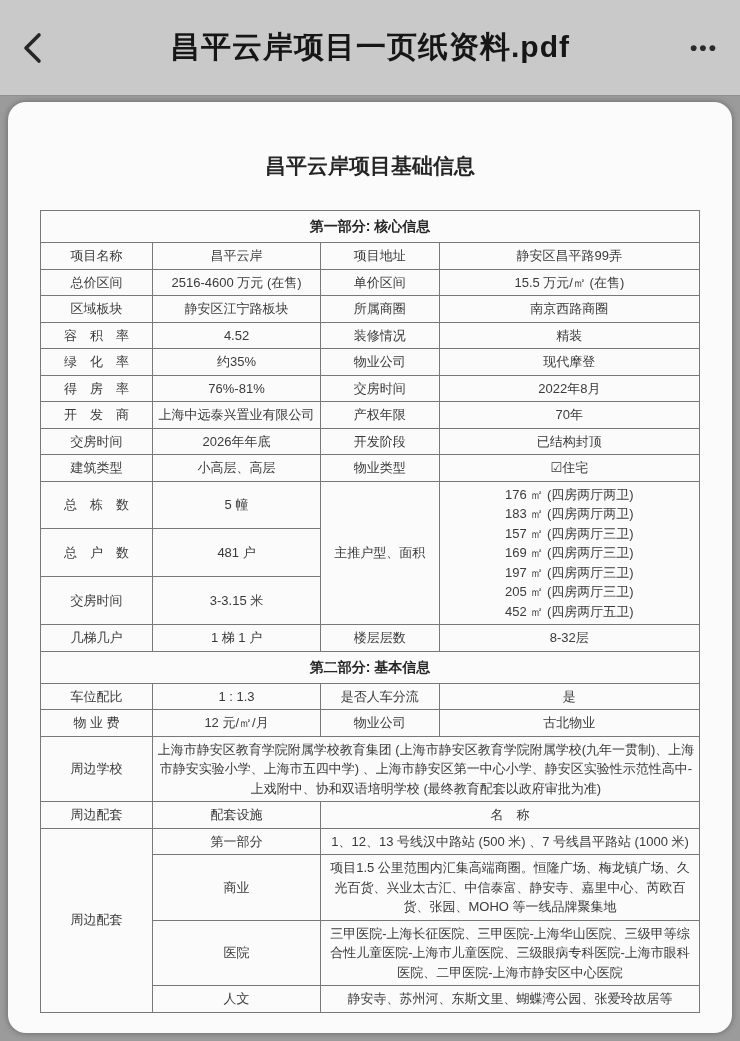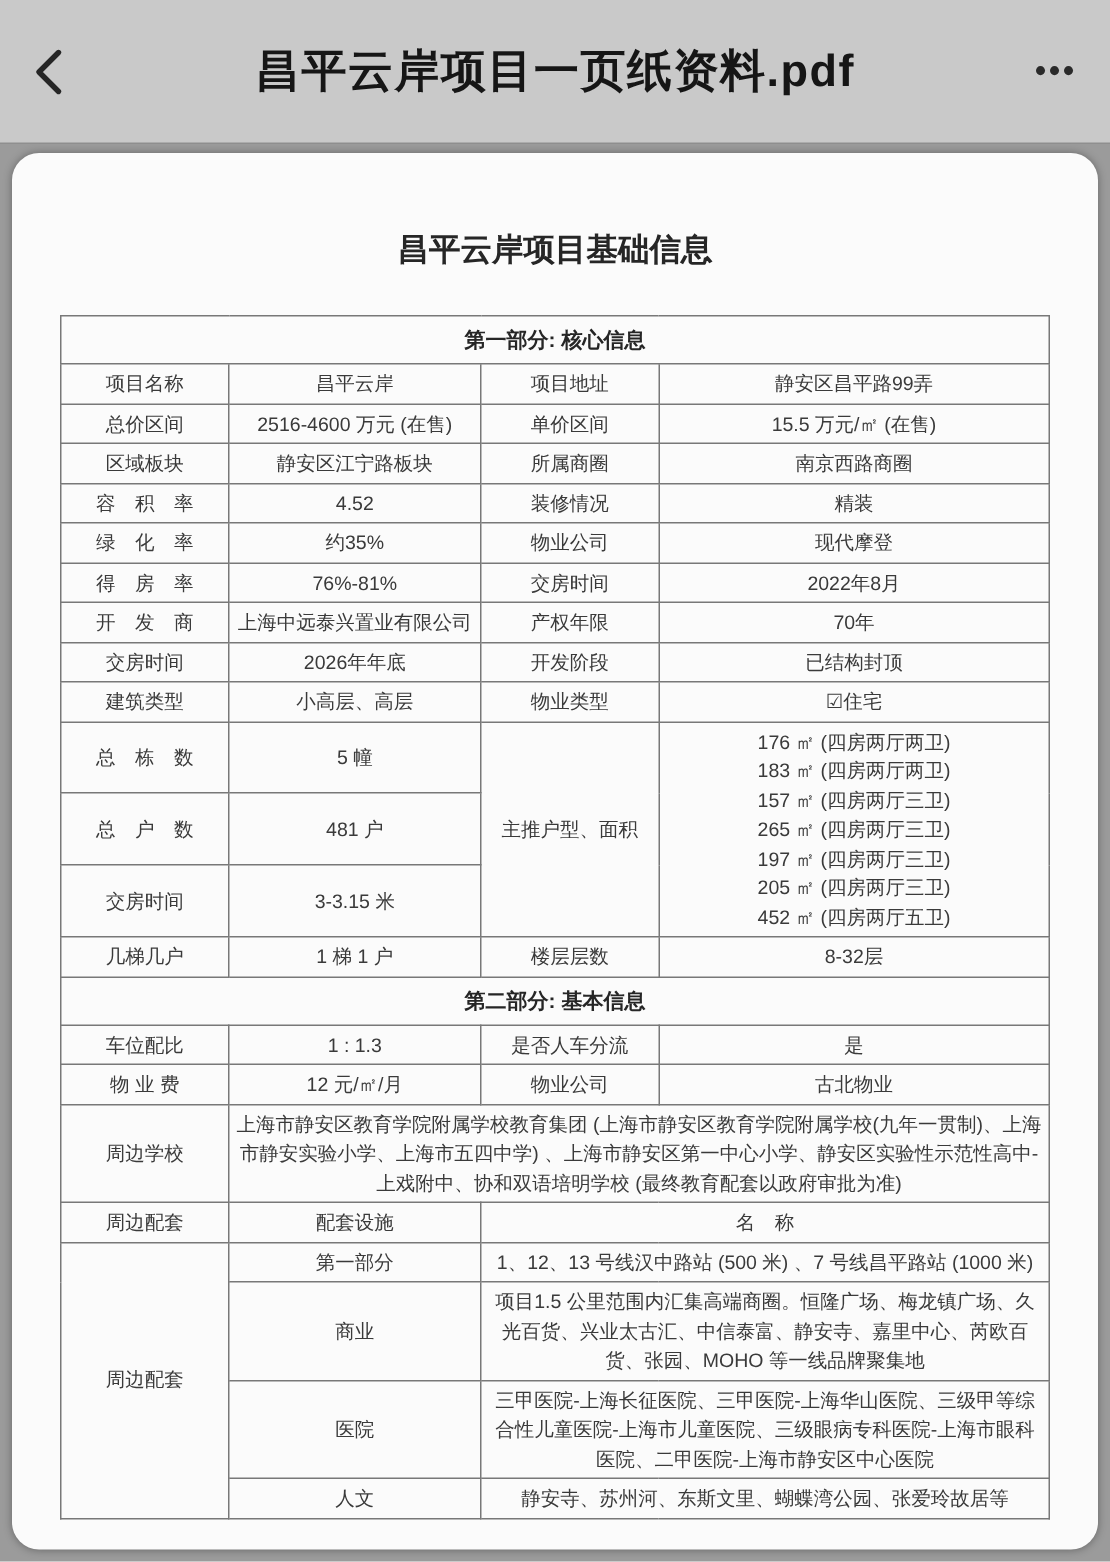--- a/index.html
+++ b/index.html
@@ -148,21 +148,21 @@
         </tr>
 
         <tr>
           <td>总　栋　数</td>
           <td>5 幢</td>
           <td rowspan="3">主推户型、面积</td>
           <td rowspan="3" class="units">
             <span>176 ㎡ (四房两厅两卫)</span>
             <span>183 ㎡ (四房两厅两卫)</span>
             <span>157 ㎡ (四房两厅三卫)</span>
-            <span>265 ㎡ (四房两厅三卫)</span>
+            <span>169 ㎡ (四房两厅三卫)</span>
             <span>197 ㎡ (四房两厅三卫)</span>
             <span>205 ㎡ (四房两厅三卫)</span>
             <span>452 ㎡ (四房两厅五卫)</span>
           </td>
         </tr>
         <tr>
           <td>总　户　数</td>
           <td>481 户</td>
         </tr>
         <tr>

